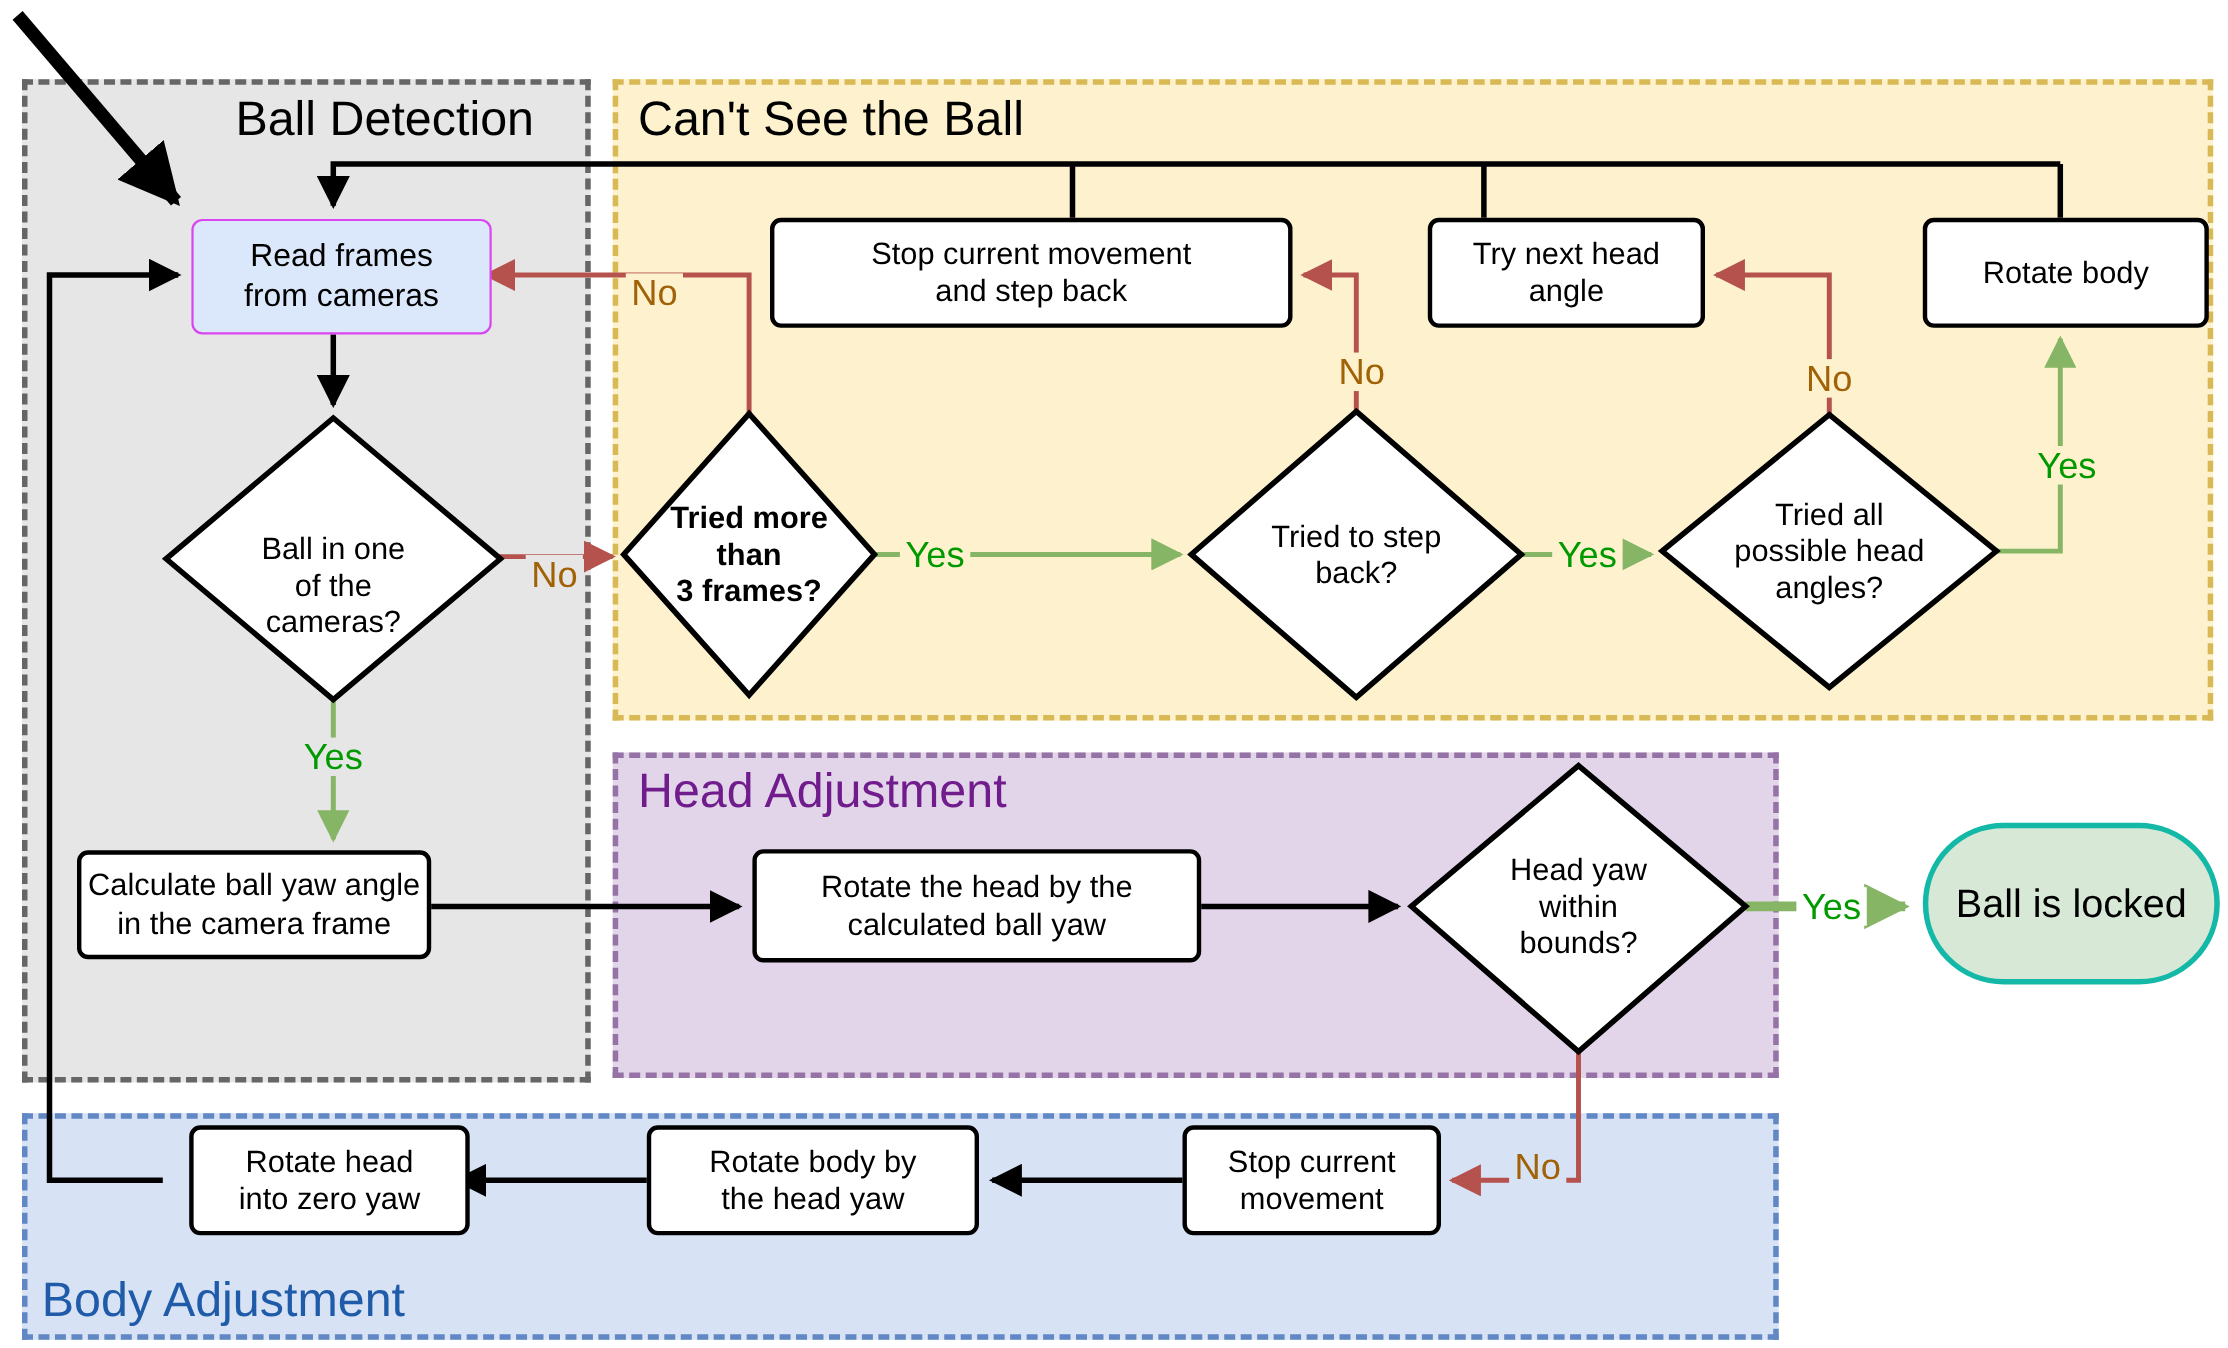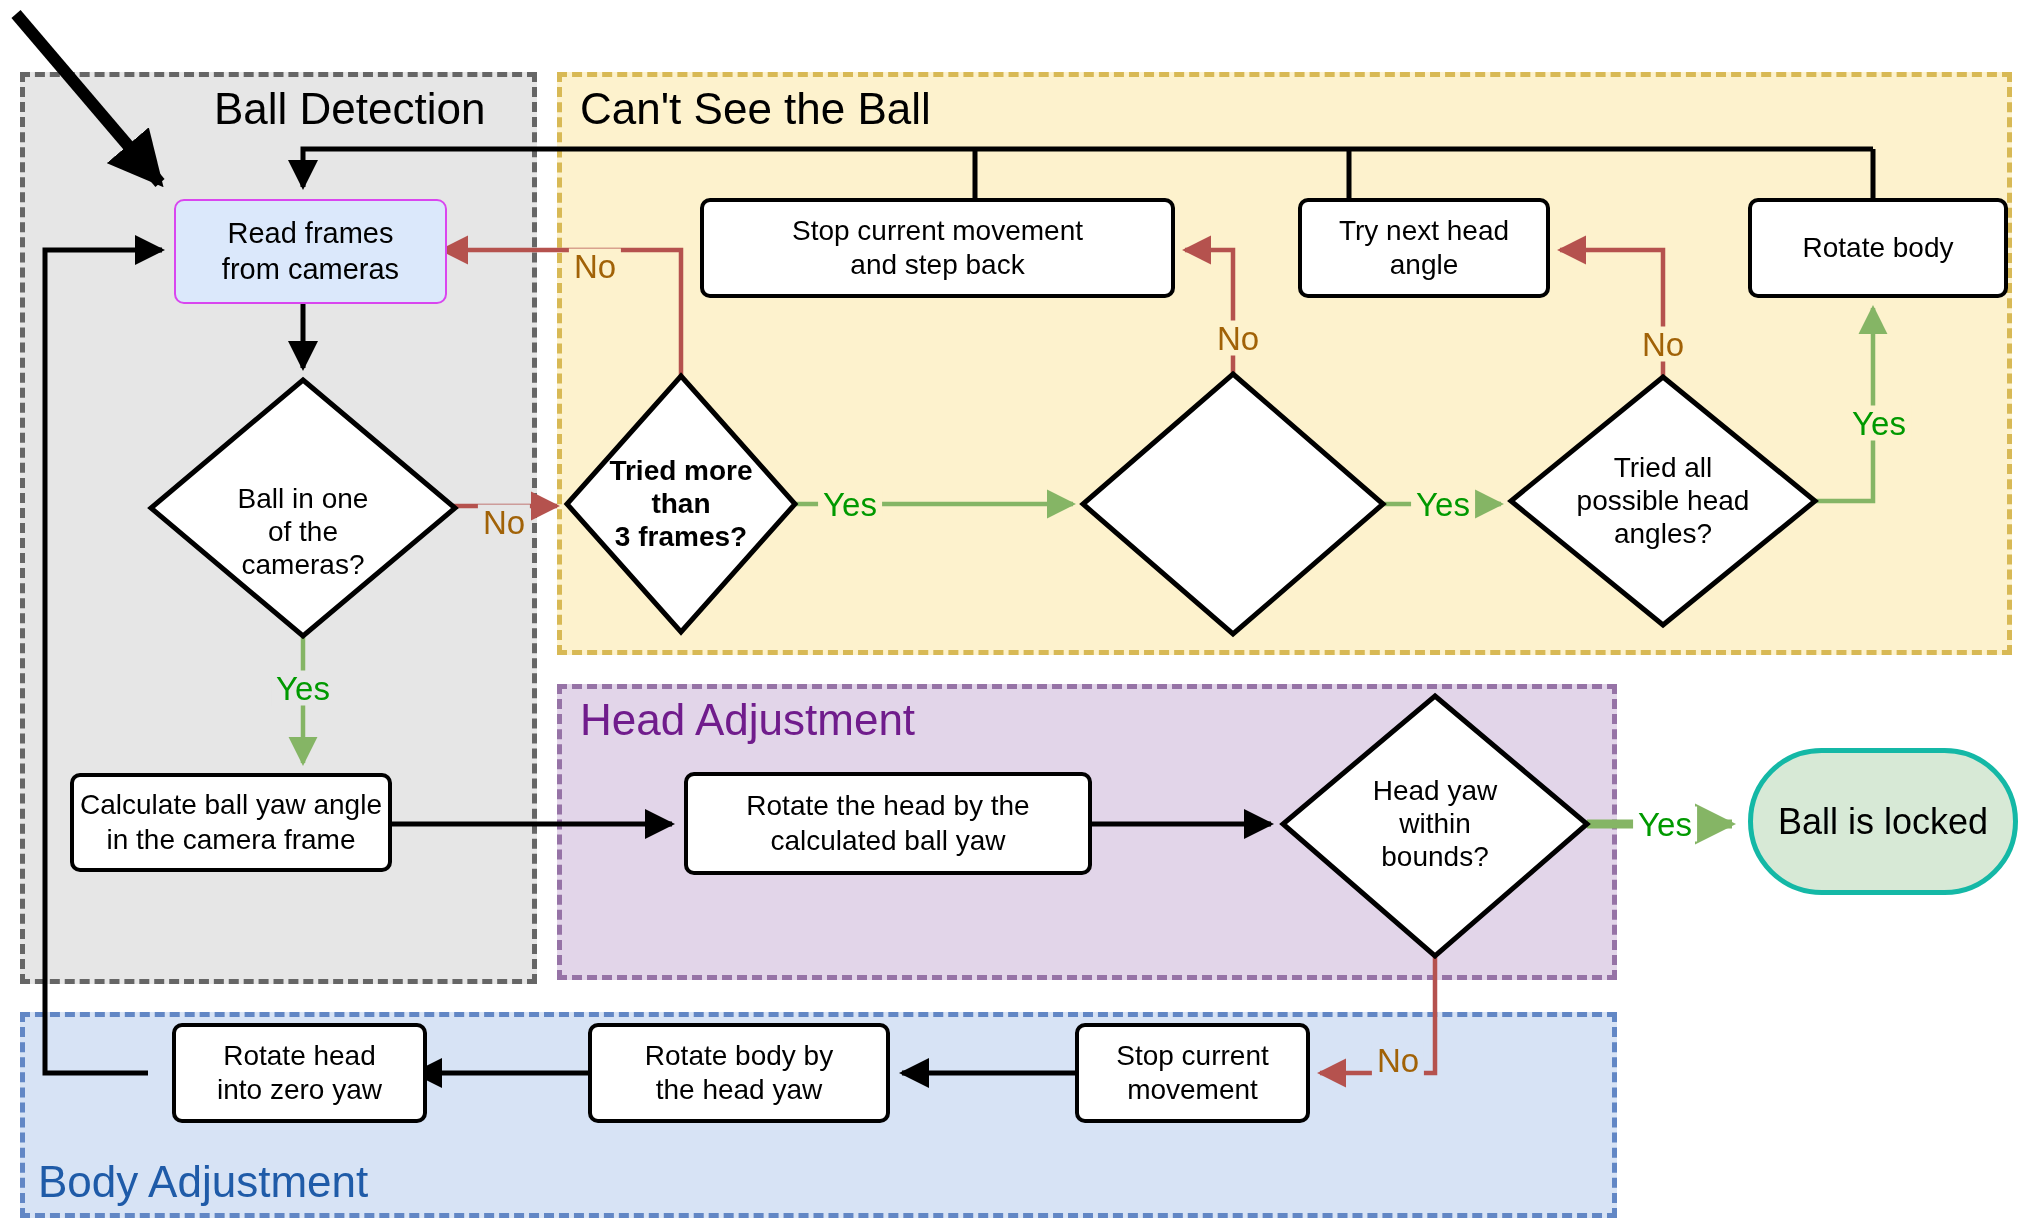--- a/index.html
+++ b/index.html
@@ -140,20 +140,22 @@
 the head yaw</div>
   <div class="node" id="node-rotate-head-zero">Rotate head
 into zero yaw</div>
 
   <div class="diamond-text" style="left:303px;top:508px;margin-top:24px;">Ball in one
 of the
 cameras?</div>
   <div class="diamond-text" style="left:681px;top:504px;font-weight:bold;">Tried more
 than
 3 frames?</div>
+  <div class="diamond-text" style="left:1233px;top:504px;">Tried to step
+back?</div>
   <div class="diamond-text" style="left:1663px;top:501px;">Tried all
 possible head
 angles?</div>
   <div class="diamond-text" style="left:1435px;top:824px;">Head yaw
 within
 bounds?</div>
 
   <div id="terminal-ball-locked">Ball is locked</div>
 
   <div class="edge-label lbl-no bg-gray" style="left:504px;top:506px;">No</div>

